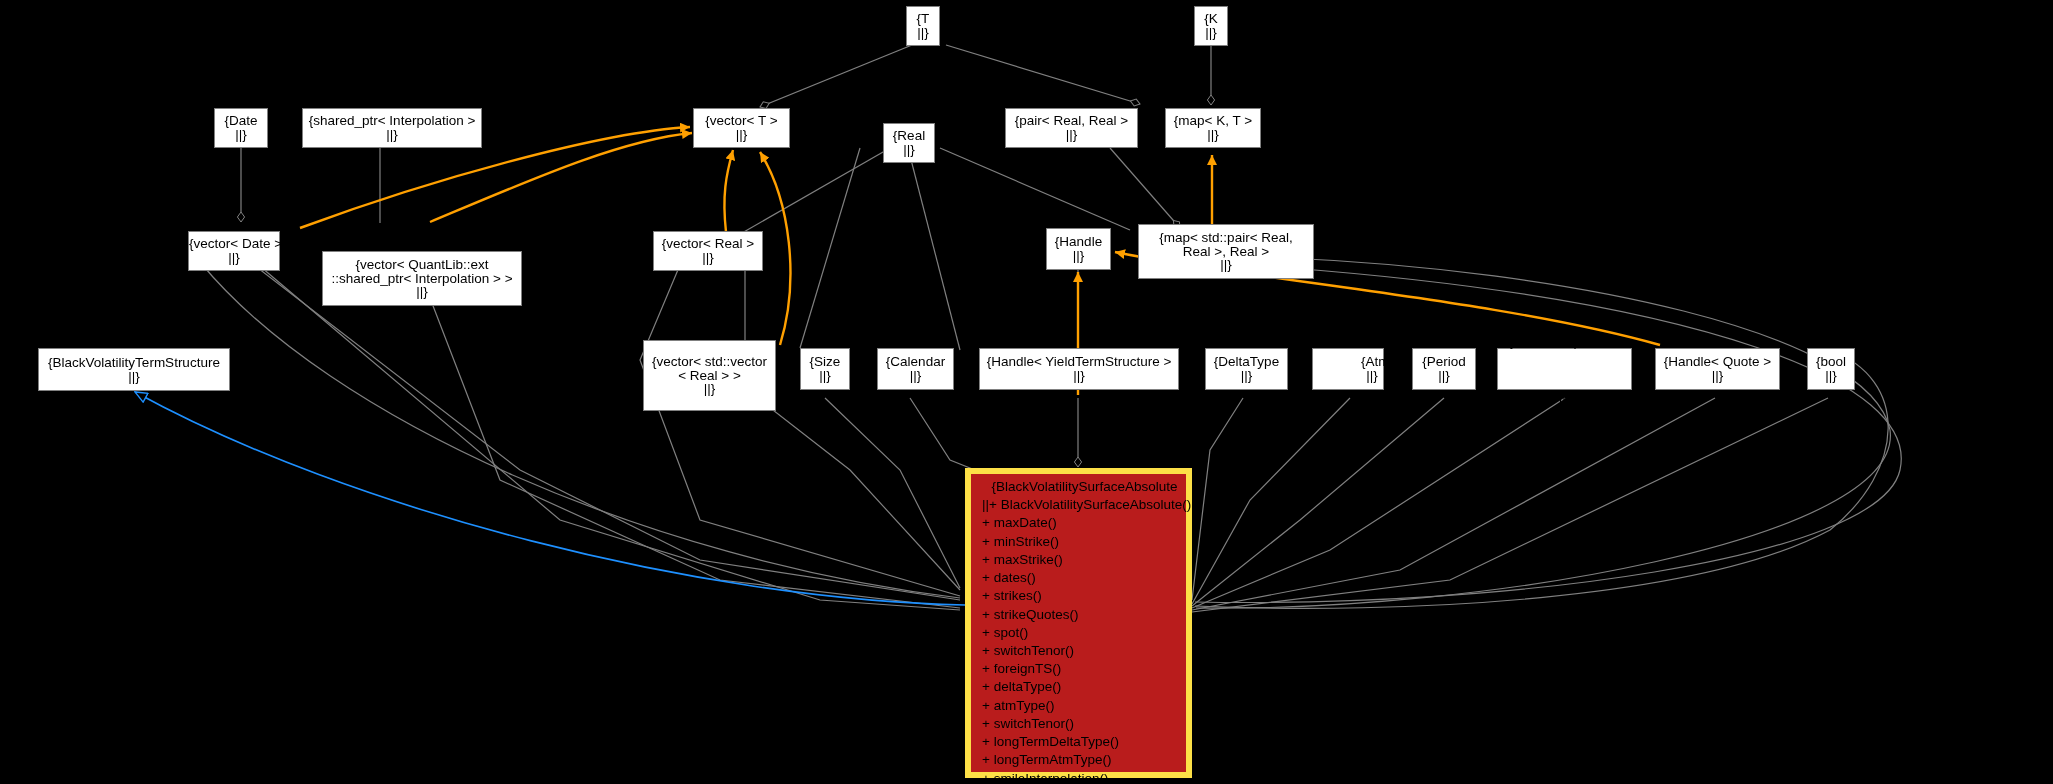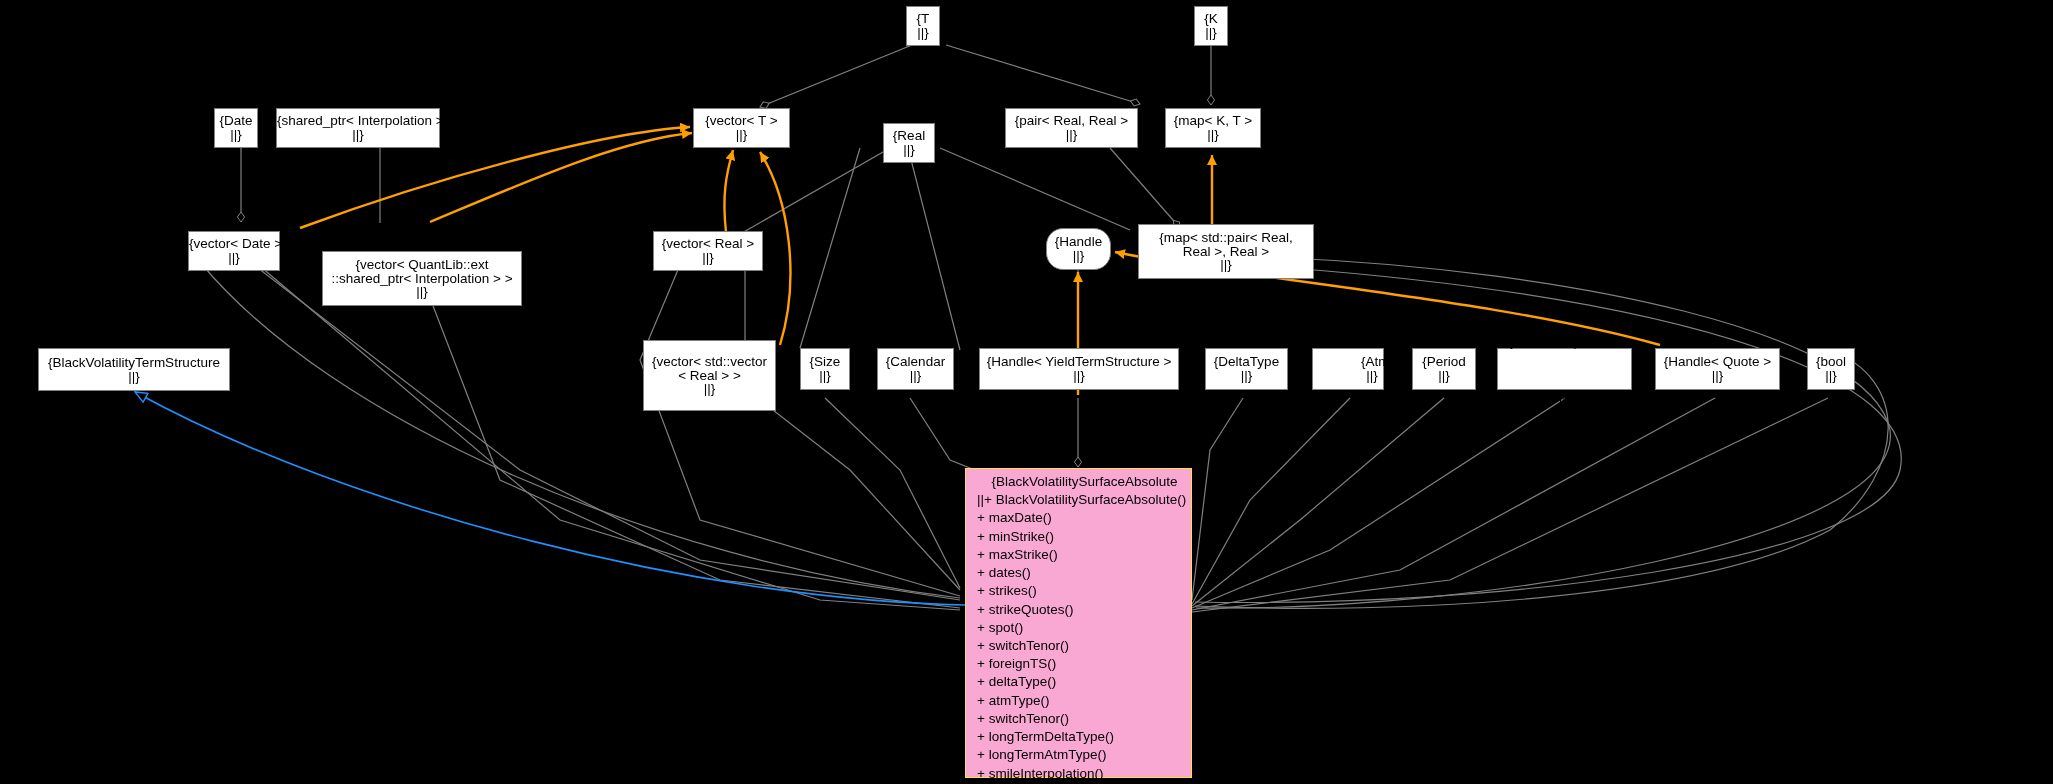--- a/index.html
+++ b/index.html
@@ -37,22 +37,22 @@
     flex-direction: column;
     align-items: center;
     justify-content: center;
     z-index: 5;
   }
   .node .nline {
     display: block;
     width: 100%;
   }
   .node.main {
-    background: #f9a8d4;
-    border: 1px solid #fde047;
+    background: #b91c1c;
+    border: 6px solid #fde047;
     text-align: left;
     align-items: stretch;
     justify-content: flex-start;
     font-size: 13.5px;
     padding: 4px 0 0 0;
     line-height: 1.35;
     z-index: 6;
   }
   .node.main .title-line {
     text-align: center;
@@ -161,26 +161,26 @@
   <div class="node" style="left:906px; top:6px; width:34px; height:40px;">
     <span class="nline">{T</span>
     <span class="nline">||}</span>
   </div>
 
   <div class="node" style="left:1194px; top:6px; width:34px; height:40px;">
     <span class="nline">{K</span>
     <span class="nline">||}</span>
   </div>
 
-  <div class="node" style="left:214px; top:108px; width:44px; height:40px;">
+  <div class="node" style="left:214px; top:108px; width:54px; height:40px;">
     <span class="nline">{Date</span>
     <span class="nline">||}</span>
   </div>
 
-  <div class="node" style="left:276px; top:108px; width:164px; height:40px;">
+  <div class="node" style="left:302px; top:108px; width:180px; height:40px;">
     <span class="nline">{shared_ptr&lt; Interpolation &gt;</span>
     <span class="nline">||}</span>
   </div>
 
   <div class="node" style="left:693px; top:108px; width:97px; height:40px;">
     <span class="nline">{vector&lt; T &gt;</span>
     <span class="nline">||}</span>
   </div>
 
   <div class="node" style="left:883px; top:108px; width:52px; height:40px;margin-top:15px;">
@@ -207,21 +207,21 @@
     <span class="nline">{vector&lt; QuantLib::ext</span>
     <span class="nline">::shared_ptr&lt; Interpolation &gt; &gt;</span>
     <span class="nline">||}</span>
   </div>
 
   <div class="node" style="left:653px; top:231px; width:110px; height:40px;">
     <span class="nline">{vector&lt; Real &gt;</span>
     <span class="nline">||}</span>
   </div>
 
-  <div class="node" style="left:1046px; top:228px; width:65px; height:42px;border-radius:17px;">
+  <div class="node" style="left:1046px; top:228px; width:65px; height:42px;">
     <span class="nline">{Handle</span>
     <span class="nline">||}</span>
   </div>
 
   <div class="node" style="left:1138px; top:224px; width:176px; height:55px;">
     <span class="nline">{map&lt; std::pair&lt; Real,</span>
     <span class="nline">Real &gt;, Real &gt;</span>
     <span class="nline">||}</span>
   </div>
 

